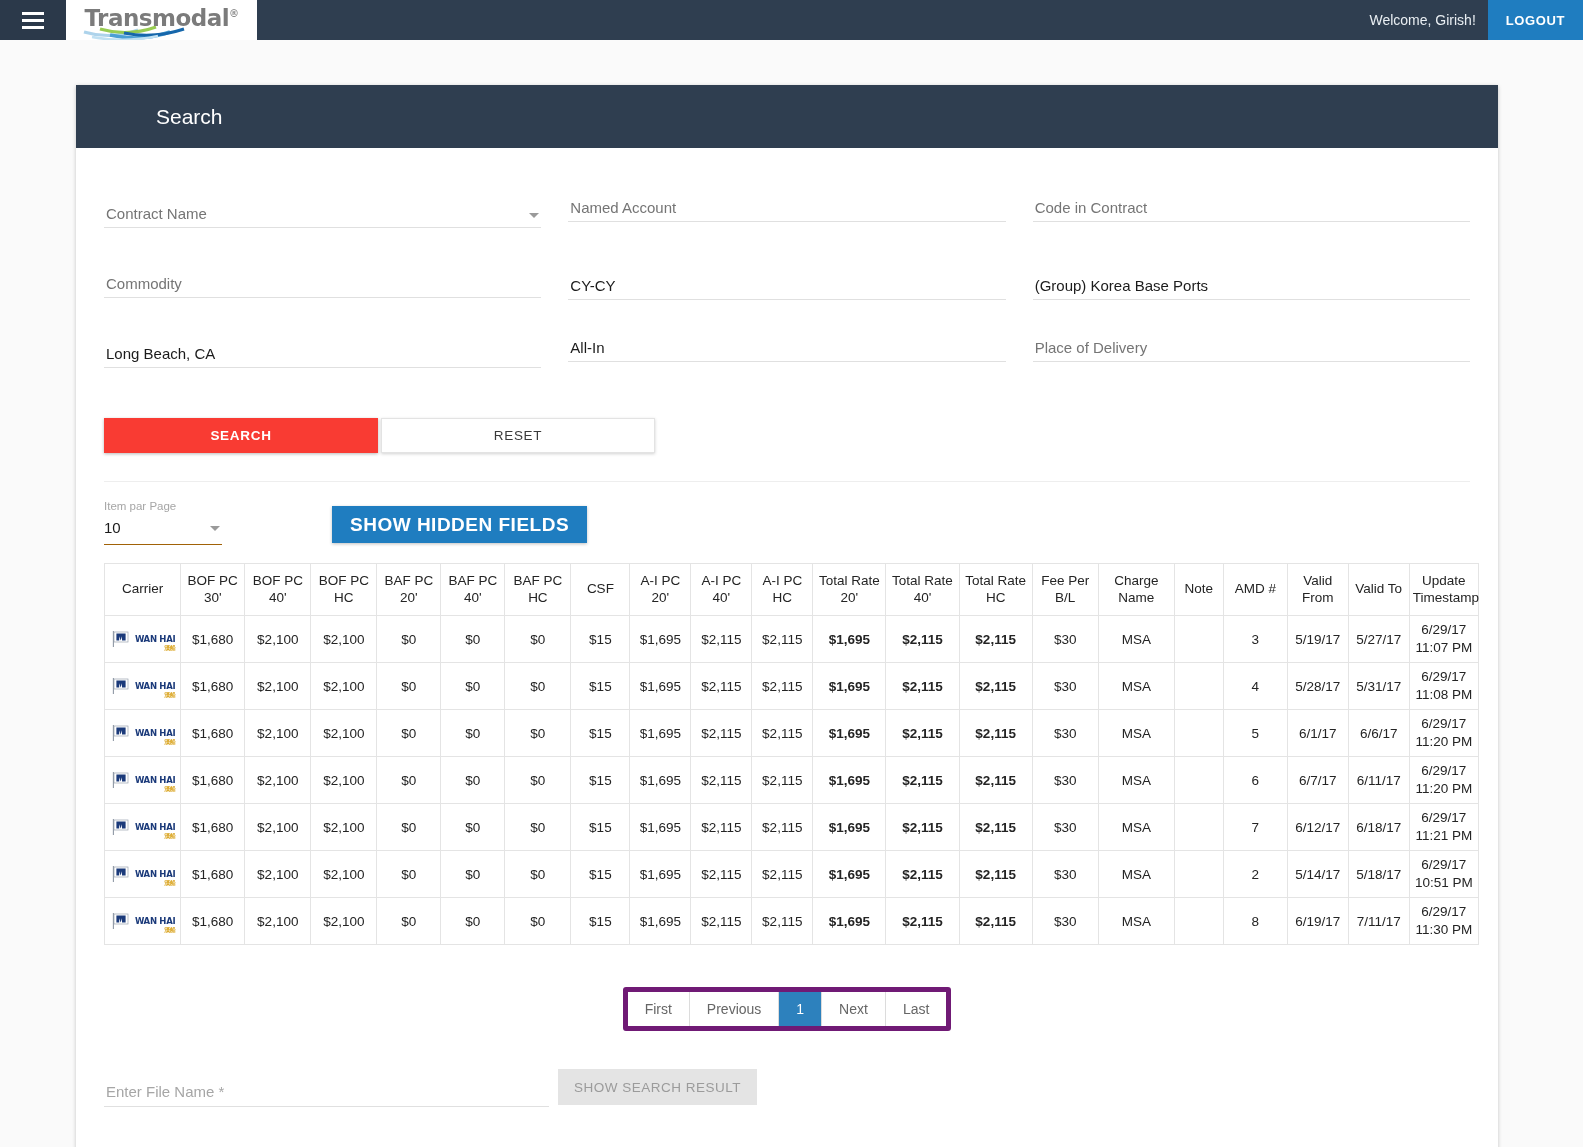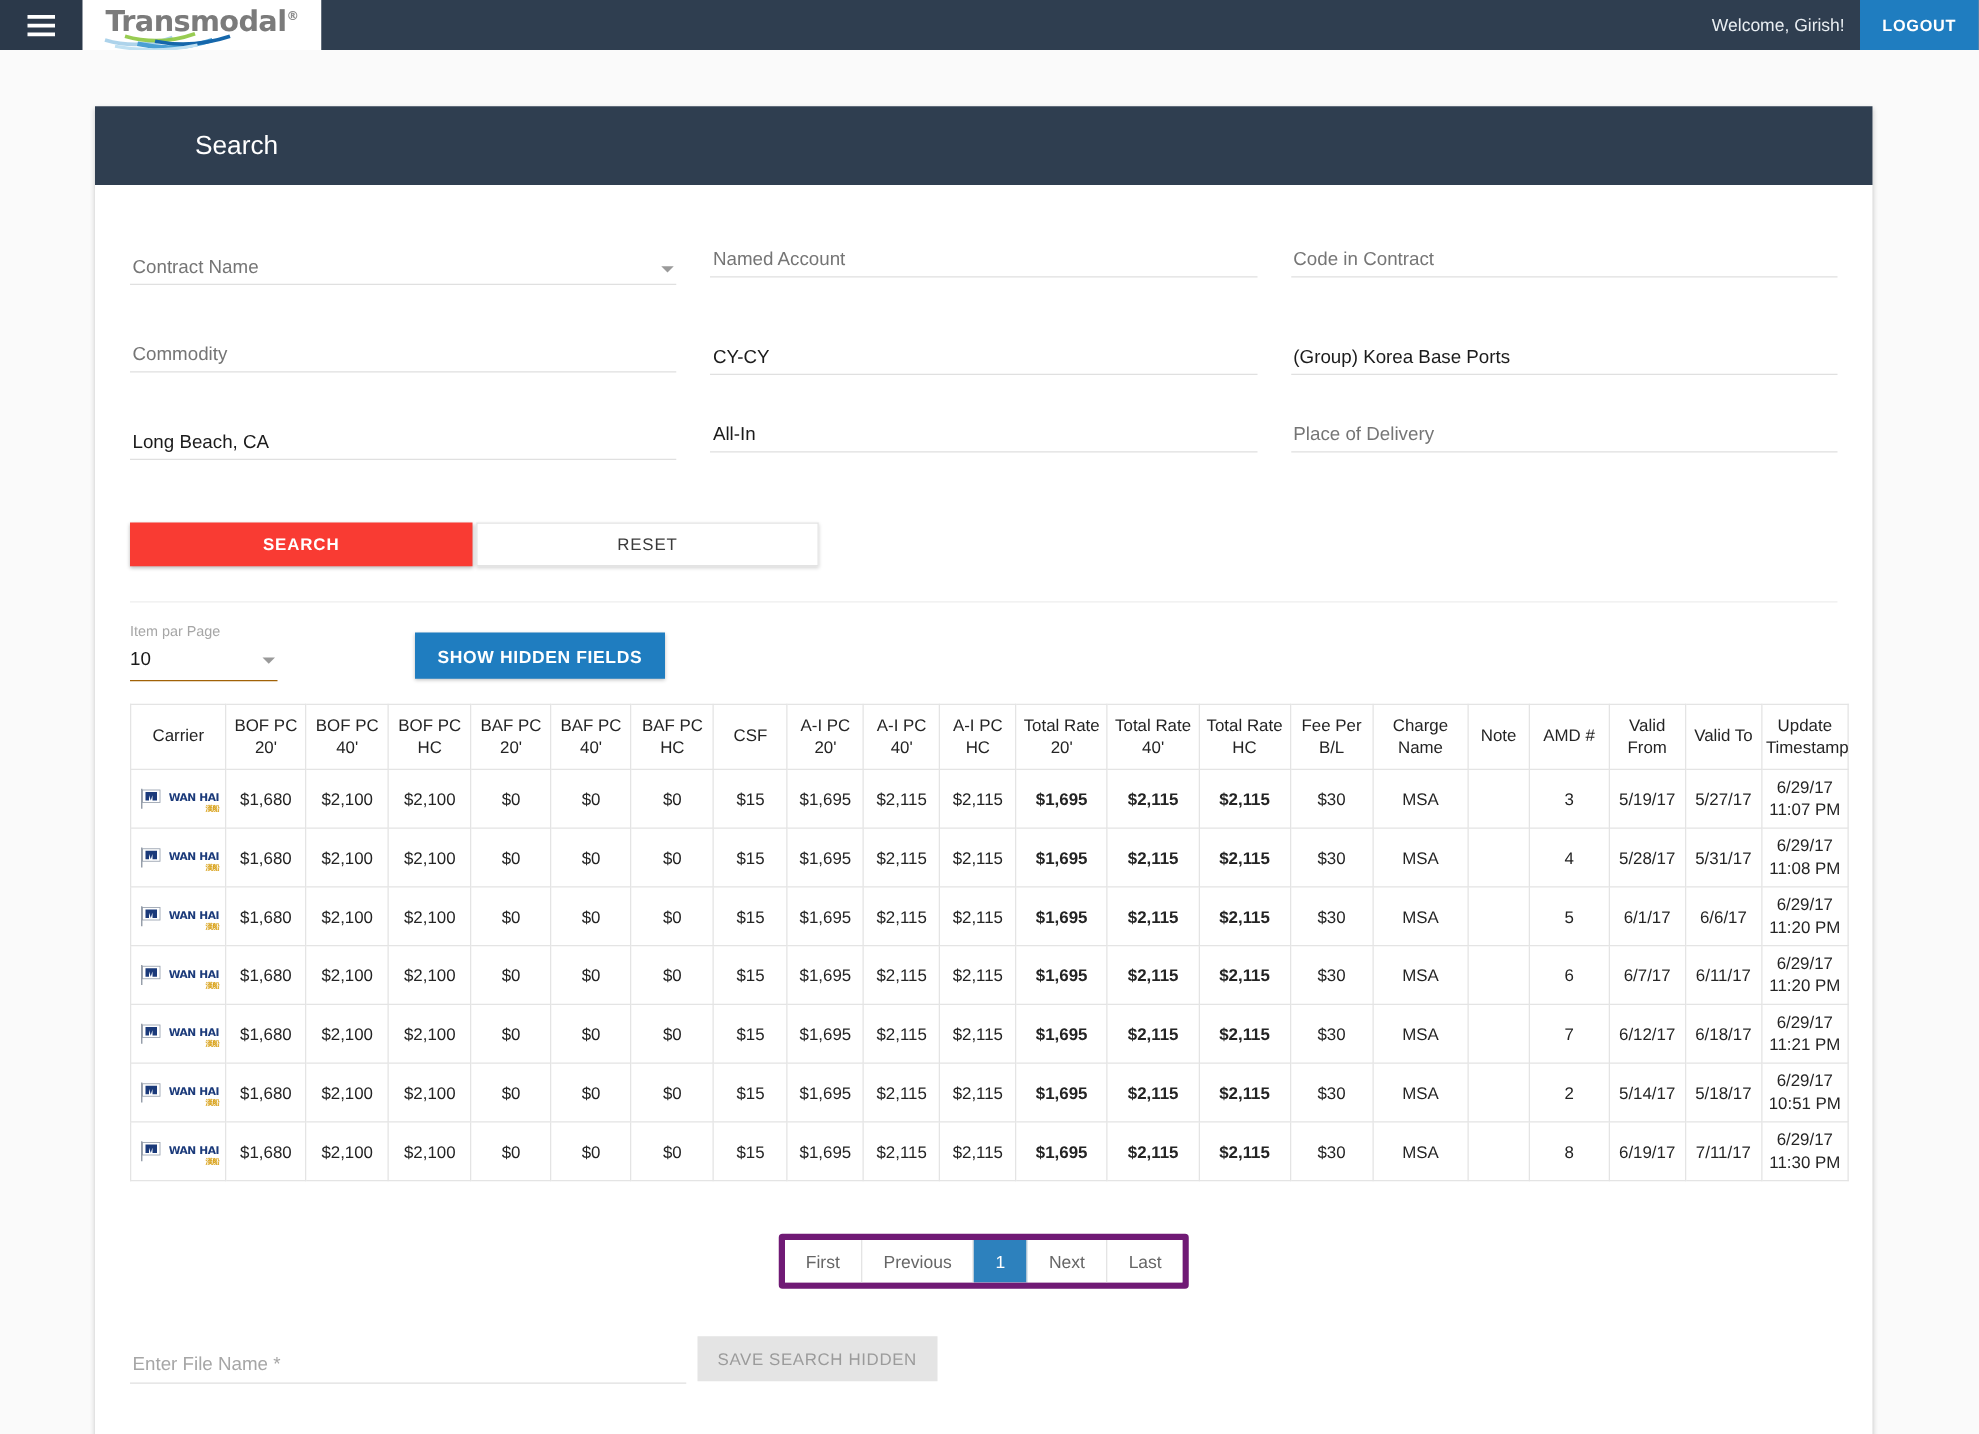--- a/index.html
+++ b/index.html
@@ -226,21 +226,21 @@
     border-right: 5px solid transparent;
     border-top: 5px solid #9a9a9a;
   }
   .btn-hidden {
     margin-left: 110px;
     margin-bottom: 2px;
     height: 37px;
     background: #1f7dc0;
     color: #ffffff;
     border: none;
-    font-size: 14px;
+    font-size: 19px;
     font-weight: bold;
     letter-spacing: 0.5px;
     padding: 0 18px;
     cursor: pointer;
     box-shadow: 0 1px 3px rgba(0,0,0,0.25);
     font-family: "Liberation Sans", sans-serif;
   }
 
   
   .table-wrap {
@@ -499,21 +499,21 @@
             <col style="width:75px">
             <col style="width:48px">
             <col style="width:63px">
           <col style="width:60px">
             <col style="width:60px">
             <col style="width:68px">
         </colgroup>
         <thead>
           <tr>
             <th>Carrier</th>
-            <th>BOF PC 20'</th>
+            <th>BOF PC 30'</th>
             <th>BOF PC 40'</th>
             <th>BOF PC HC</th>
             <th>BAF PC 20'</th>
             <th>BAF PC 40'</th>
             <th>BAF PC HC</th>
             <th>CSF</th>
             <th>A-I PC 20'</th>
             <th>A-I PC 40'</th>
             <th>A-I PC HC</th>
             <th>Total Rate 20'</th>
@@ -764,17 +764,17 @@
         <button class="active">1</button>
         <button>Next</button>
         <button>Last</button>
       </div>
     </div>
 
     <div class="save-row">
       <div class="file-field">
         <input type="text" placeholder="Enter File Name *" style="">
       </div>
-      <button class="btn-save">SAVE SEARCH HIDDEN</button>
+      <button class="btn-save">SHOW SEARCH RESULT</button>
     </div>
 
   </div>
 </div>
 
 </body></html>

